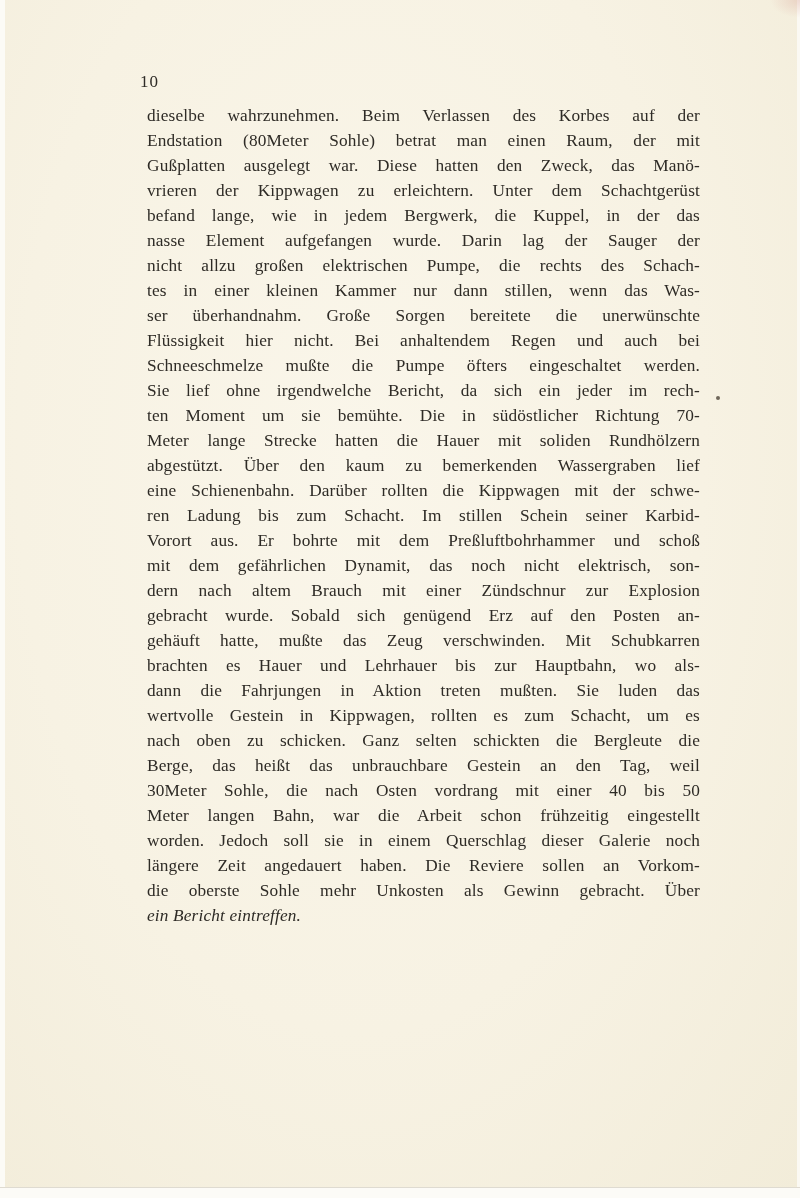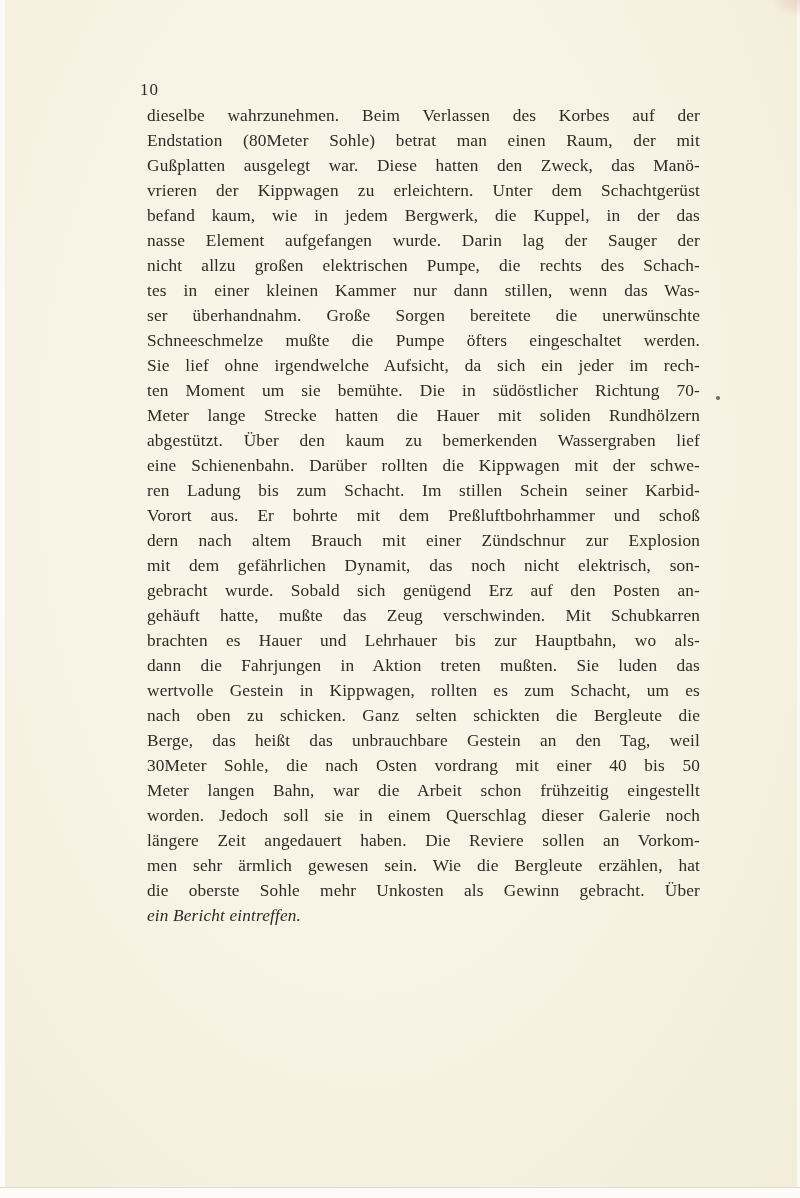--- a/index.html
+++ b/index.html
@@ -41,21 +41,21 @@
   .corner-tint {
     position: absolute;
     right: 0; top: 0;
     width: 30px; height: 18px;
     background: radial-gradient(ellipse at 100% 0%, rgba(210, 145, 135, 0.30), rgba(210, 145, 135, 0) 70%);
     pointer-events: none;
   }
   .page-number {
     position: absolute;
     left: 140px;
-    top: 80px;
+    top: 72px;
     font-size: 17px;
     letter-spacing: 1px;
     color: #2e2b26;
   }
   .textblock {
     position: absolute;
     left: 147px;
     top: 103px;
     width: 553px;
     font-size: 17.3px;
@@ -92,45 +92,45 @@
   <div class="edge-bottom"></div>
   <div class="corner-tint"></div>
 
   <div class="page-number">10</div>
 
   <div class="textblock">
       <div class="line">dieselbe wahrzunehmen. Beim Verlassen des Korbes auf der</div>
       <div class="line">Endstation (80Meter Sohle) betrat man einen Raum, der mit</div>
       <div class="line">Gußplatten ausgelegt war. Diese hatten den Zweck, das Manö-</div>
       <div class="line">vrieren der Kippwagen zu erleichtern. Unter dem Schachtgerüst</div>
-      <div class="line">befand kaum, wie in jedem Bergwerk, die Kuppel, in der das</div>
+      <div class="line">befand lange, wie in jedem Bergwerk, die Kuppel, in der das</div>
       <div class="line">nasse Element aufgefangen wurde. Darin lag der Sauger der</div>
       <div class="line">nicht allzu großen elektrischen Pumpe, die rechts des Schach-</div>
       <div class="line">tes in einer kleinen Kammer nur dann stillen, wenn das Was-</div>
       <div class="line">ser überhandnahm. Große Sorgen bereitete die unerwünschte</div>
+      <div class="line">Flüssigkeit hier nicht. Bei anhaltendem Regen und auch bei</div>
       <div class="line">Schneeschmelze mußte die Pumpe öfters eingeschaltet werden.</div>
-      <div class="line">Sie lief ohne irgendwelche Aufsicht, da sich ein jeder im rech-</div>
+      <div class="line">Sie lief ohne irgendwelche Bericht, da sich ein jeder im rech-</div>
       <div class="line">ten Moment um sie bemühte. Die in südöstlicher Richtung 70-</div>
       <div class="line">Meter lange Strecke hatten die Hauer mit soliden Rundhölzern</div>
       <div class="line">abgestützt. Über den kaum zu bemerkenden Wassergraben lief</div>
       <div class="line">eine Schienenbahn. Darüber rollten die Kippwagen mit der schwe-</div>
       <div class="line">ren Ladung bis zum Schacht. Im stillen Schein seiner Karbid-</div>
       <div class="line">Vorort aus. Er bohrte mit dem Preßluftbohrhammer und schoß</div>
+      <div class="line">mit dem gefährlichen Dynamit, das noch nicht elektrisch, son-</div>
       <div class="line">dern nach altem Brauch mit einer Zündschnur zur Explosion</div>
-      <div class="line">mit dem gefährlichen Dynamit, das noch nicht elektrisch, son-</div>
       <div class="line">gebracht wurde. Sobald sich genügend Erz auf den Posten an-</div>
       <div class="line">gehäuft hatte, mußte das Zeug verschwinden. Mit Schubkarren</div>
       <div class="line">brachten es Hauer und Lehrhauer bis zur Hauptbahn, wo als-</div>
       <div class="line">dann die Fahrjungen in Aktion treten mußten. Sie luden das</div>
       <div class="line">wertvolle Gestein in Kippwagen, rollten es zum Schacht, um es</div>
       <div class="line">nach oben zu schicken. Ganz selten schickten die Bergleute die</div>
       <div class="line">Berge, das heißt das unbrauchbare Gestein an den Tag, weil</div>
       <div class="line">30Meter Sohle, die nach Osten vordrang mit einer 40 bis 50</div>
       <div class="line">Meter langen Bahn, war die Arbeit schon frühzeitig eingestellt</div>
       <div class="line">worden. Jedoch soll sie in einem Querschlag dieser Galerie noch</div>
       <div class="line">längere Zeit angedauert haben. Die Reviere sollen an Vorkom-</div>
-      <div class="line">men sehr ärmlich gewesen sein. Wie die Bergleute erzählen, hat</div>
       <div class="line">die oberste Sohle mehr Unkosten als Gewinn gebracht. Über</div>
       <div class="line line-last">ein Bericht eintreffen.</div>
     </div>
 
   <div class="speck"></div>
 </div>
 
 </body></html>

